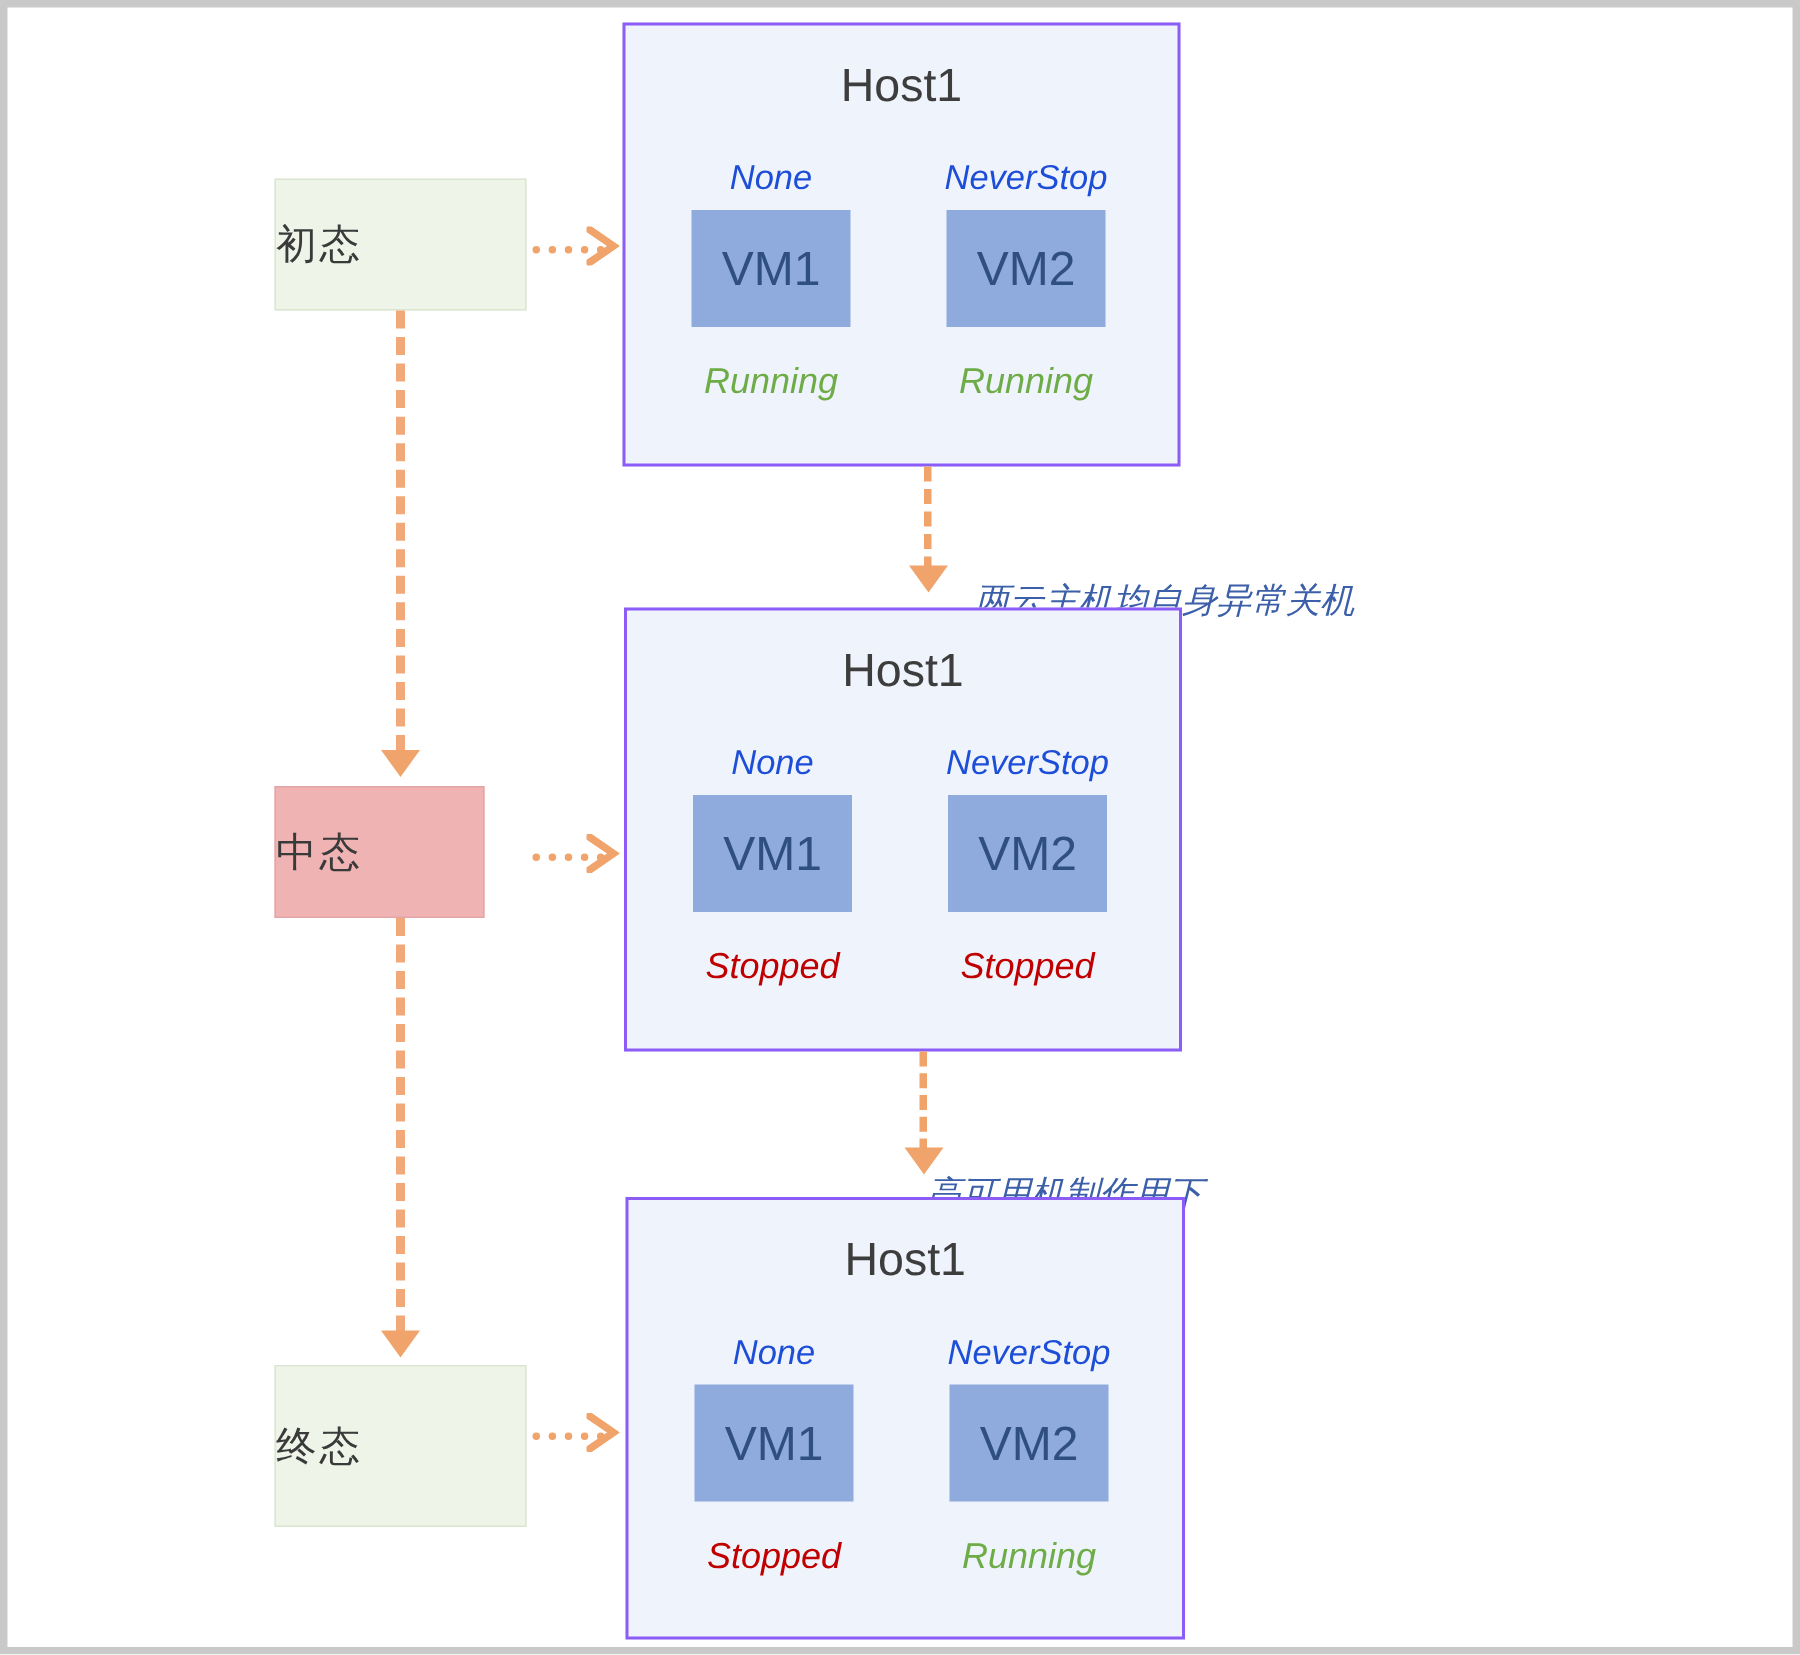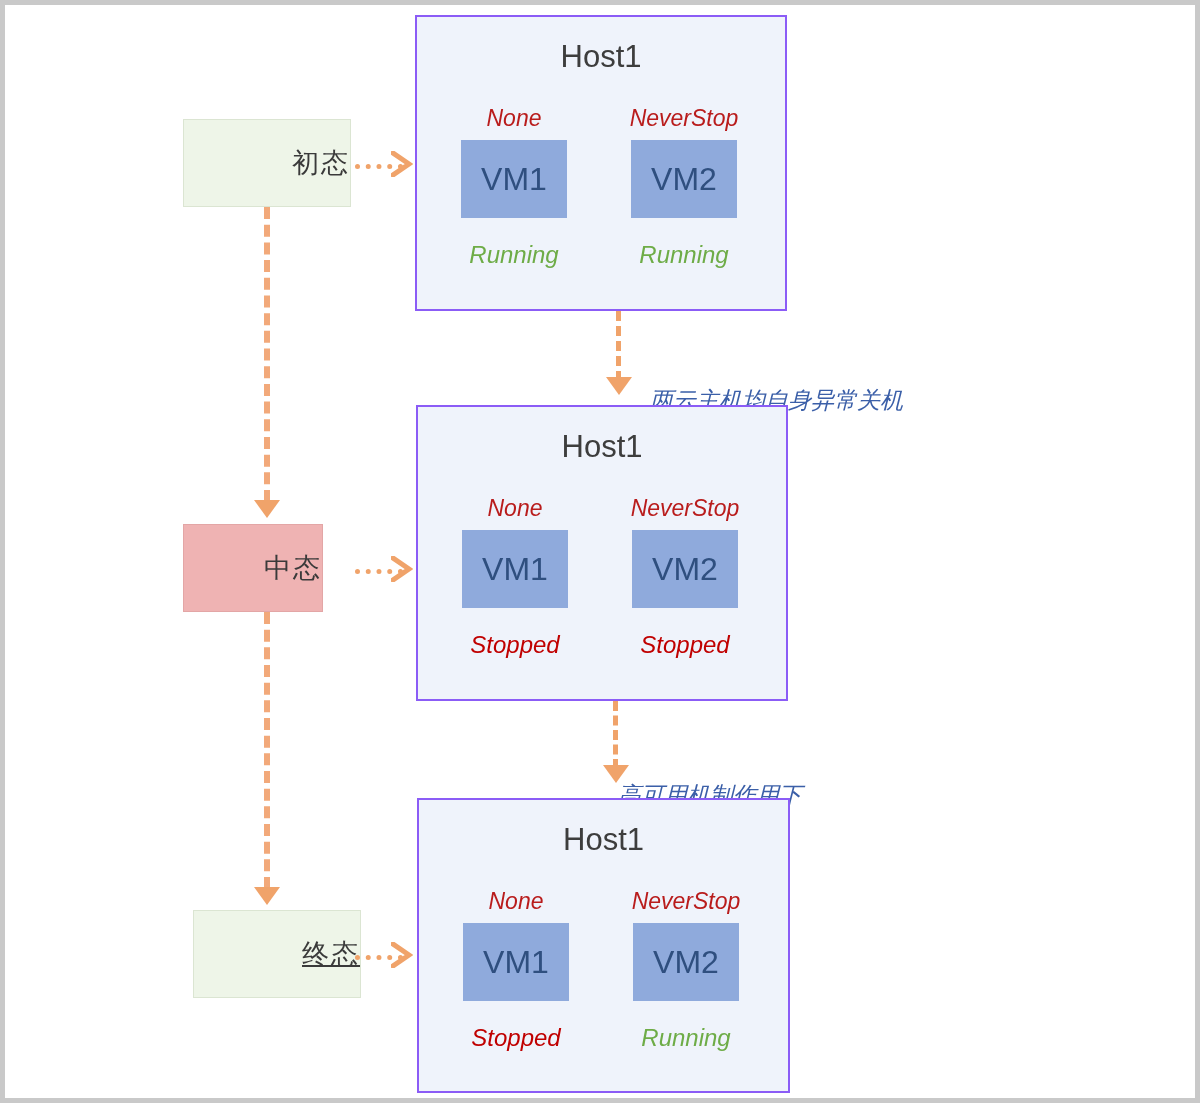--- a/index.html
+++ b/index.html
@@ -21,21 +21,21 @@
     background: #ffffff;
     overflow: hidden;
   }
 
   
   .state-box {
     position: absolute;
     box-sizing: border-box;
     display: flex;
     align-items: center;
-    justify-content: flex-end;
+    justify-content: flex-start;
     border: 1px solid #d9d9d9;
     font-size: 27px;
     color: #3a3a3a;
     letter-spacing: 2px;
     font-family: "DejaVu Sans", "Liberation Sans", sans-serif;
   }
   .state-initial { background: #eef5e8; border-color: #dbe5d2; }
   .state-middle  { background: #efb3b3; border-color: #e3a6a6; }
   .state-final   { background: #eef5e8; border-color: #dbe5d2; }
 
@@ -56,21 +56,21 @@
     font-family: "Liberation Sans", "DejaVu Sans", sans-serif;
   }
   .vm-col {
     position: absolute;
     width: 150px;
     text-align: center;
   }
   .vm-policy {
     font-size: 23px;
     font-style: italic;
-    color: #b91c1c;
+    color: #1d4ed8;
     font-family: "Liberation Sans", "DejaVu Sans", sans-serif;
     white-space: nowrap;
   }
   .vm-chip {
     margin: 8px auto 0 auto;
     width: 106px;
     height: 78px;
     background: #8faadc;
     display: flex;
     align-items: center;
@@ -134,21 +134,21 @@
 <div id="canvas">
 
   <div class="state-box state-initial" style="left:178px; top:114px; width:168px; height:88px;">
     <span>初态</span>
   </div>
 
   <div class="state-box state-middle" style="left:178px; top:519px; width:140px; height:88px;">
     <span>中态</span>
   </div>
 
-  <div class="state-box state-final" style="left:188px; top:905px; width:168px; height:88px;text-decoration:underline;">
+  <div class="state-box state-final" style="left:178px; top:905px; width:168px; height:108px;">
     <span>终态</span>
   </div>
 
   <div class="vline vline-long" style="left:259px; top:202px; height:295px;"></div>
   <div class="arrow-down" style="left:249px; top:495px;"></div>
 
   <div class="vline vline-long" style="left:259px; top:607px; height:277px;"></div>
   <div class="arrow-down" style="left:249px; top:882px;"></div>
 
   <div class="dotline" style="left:350px; top:159px; width:48px;"></div>

